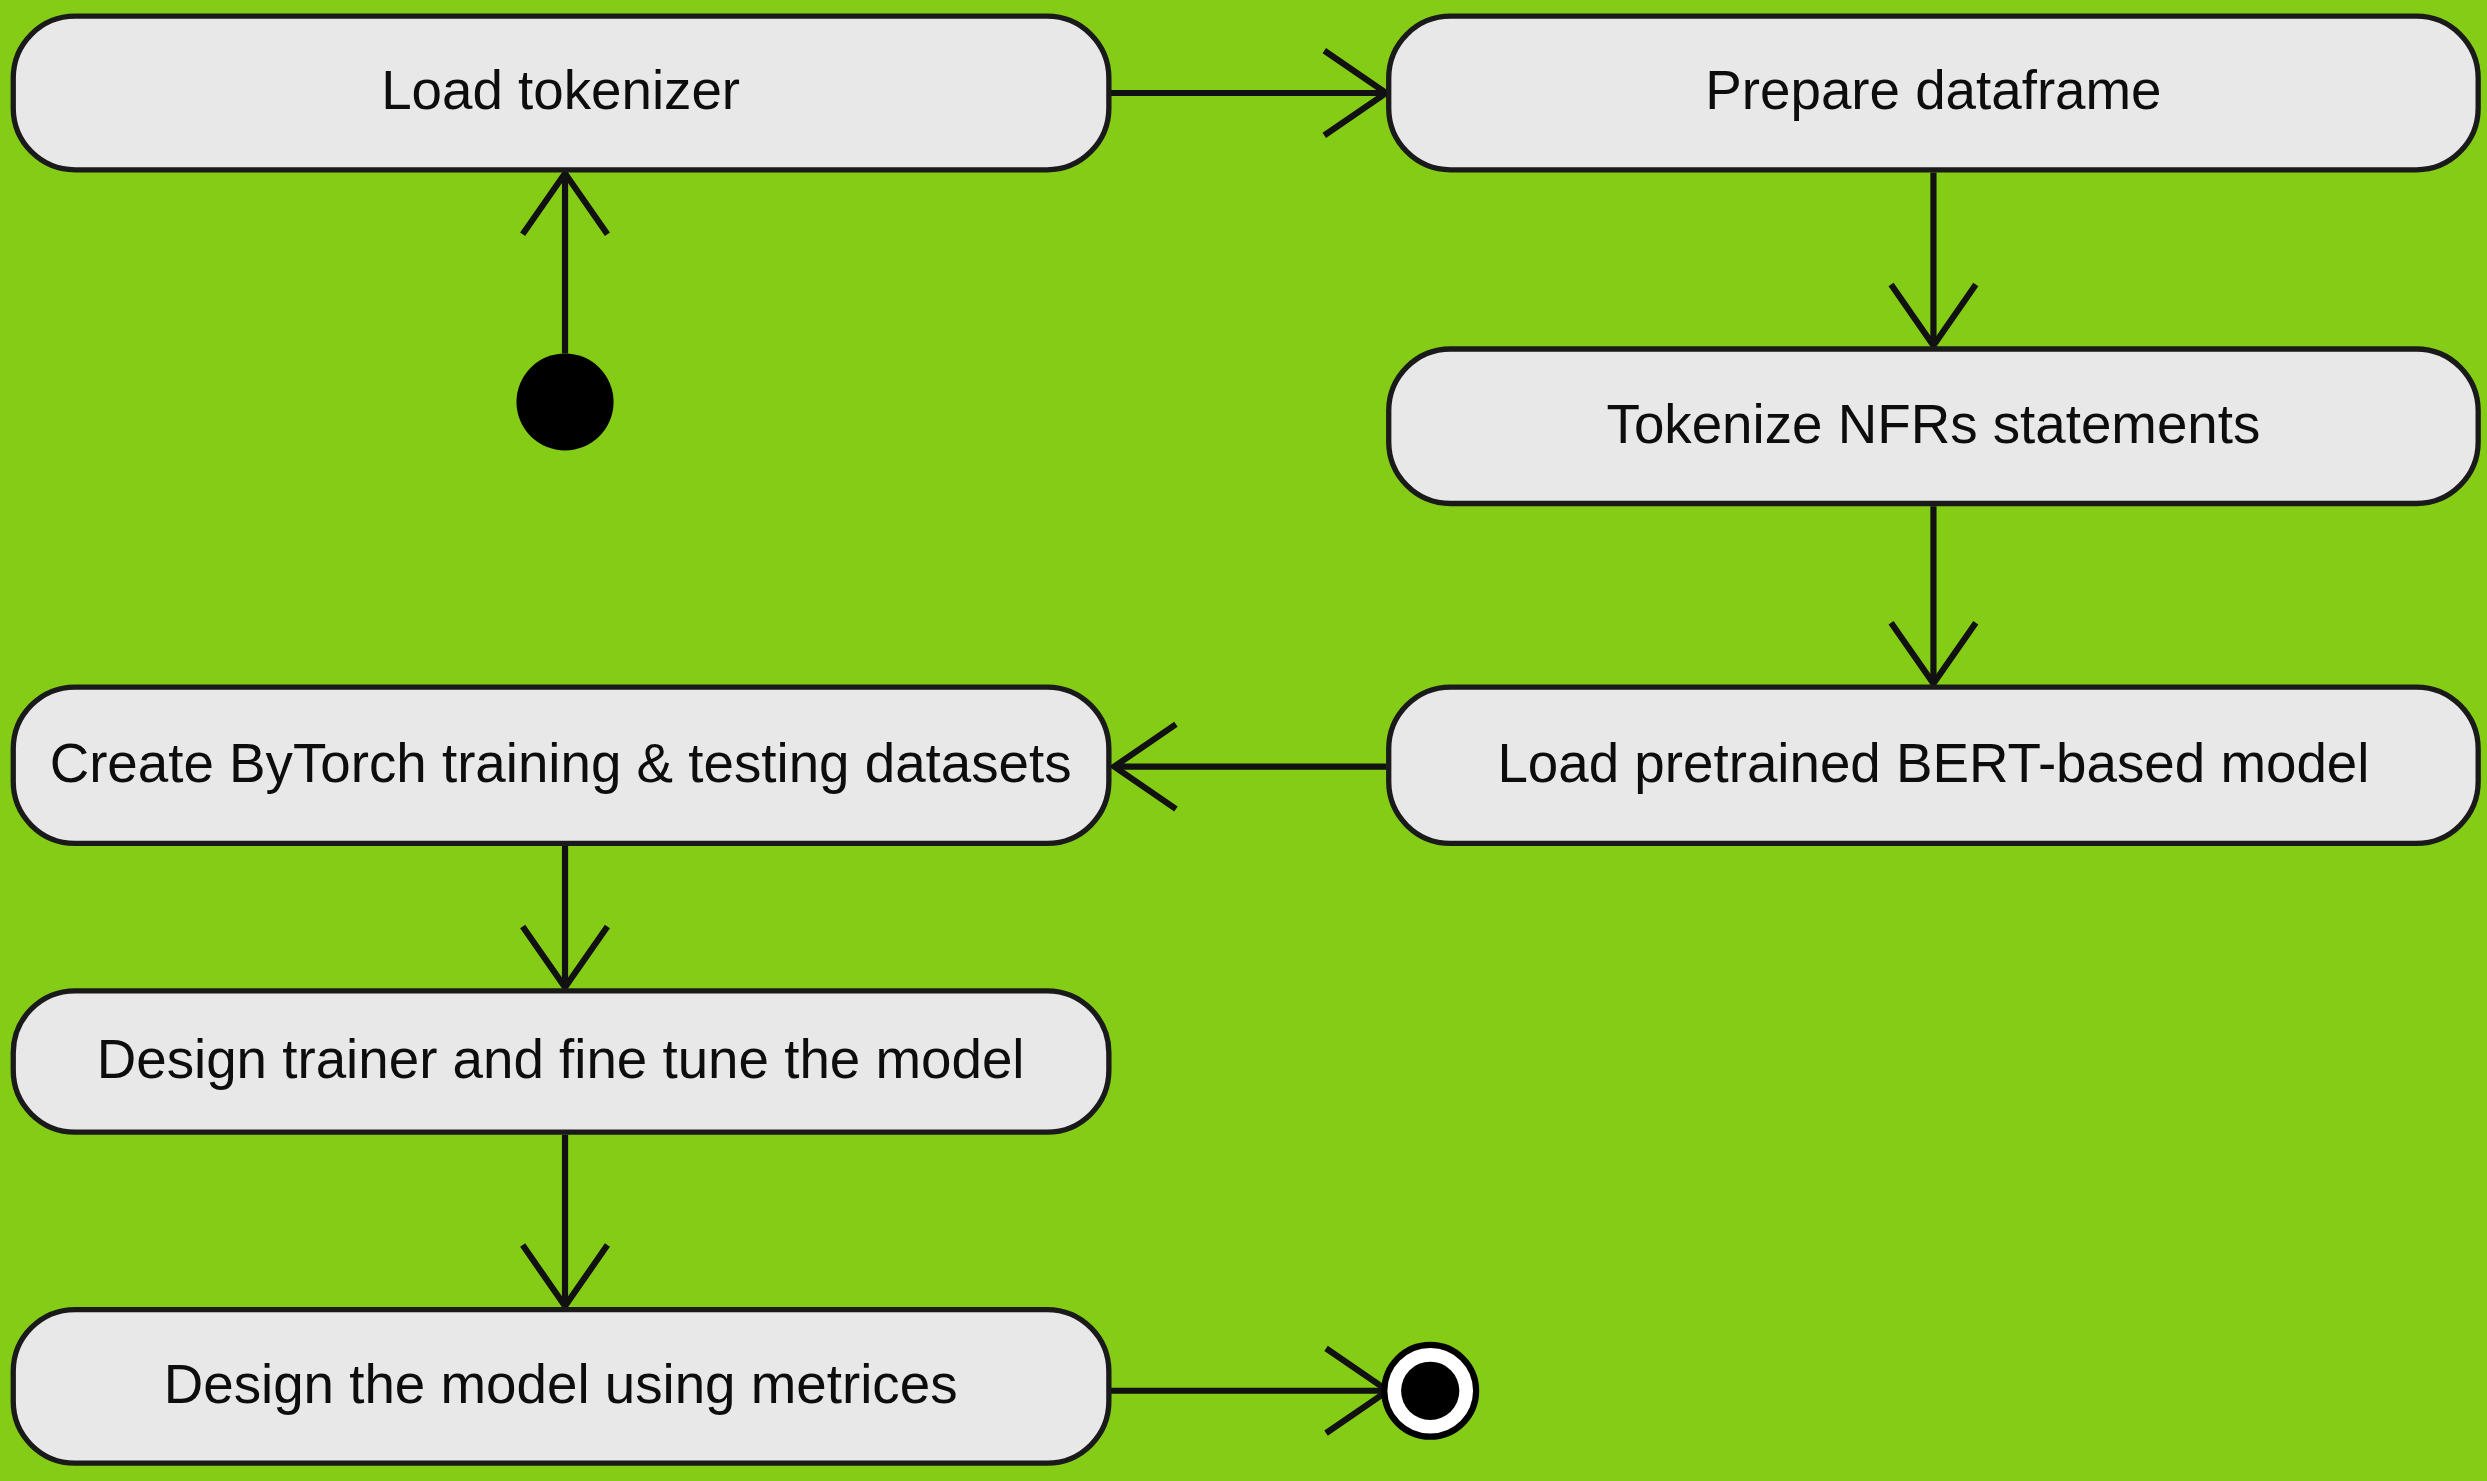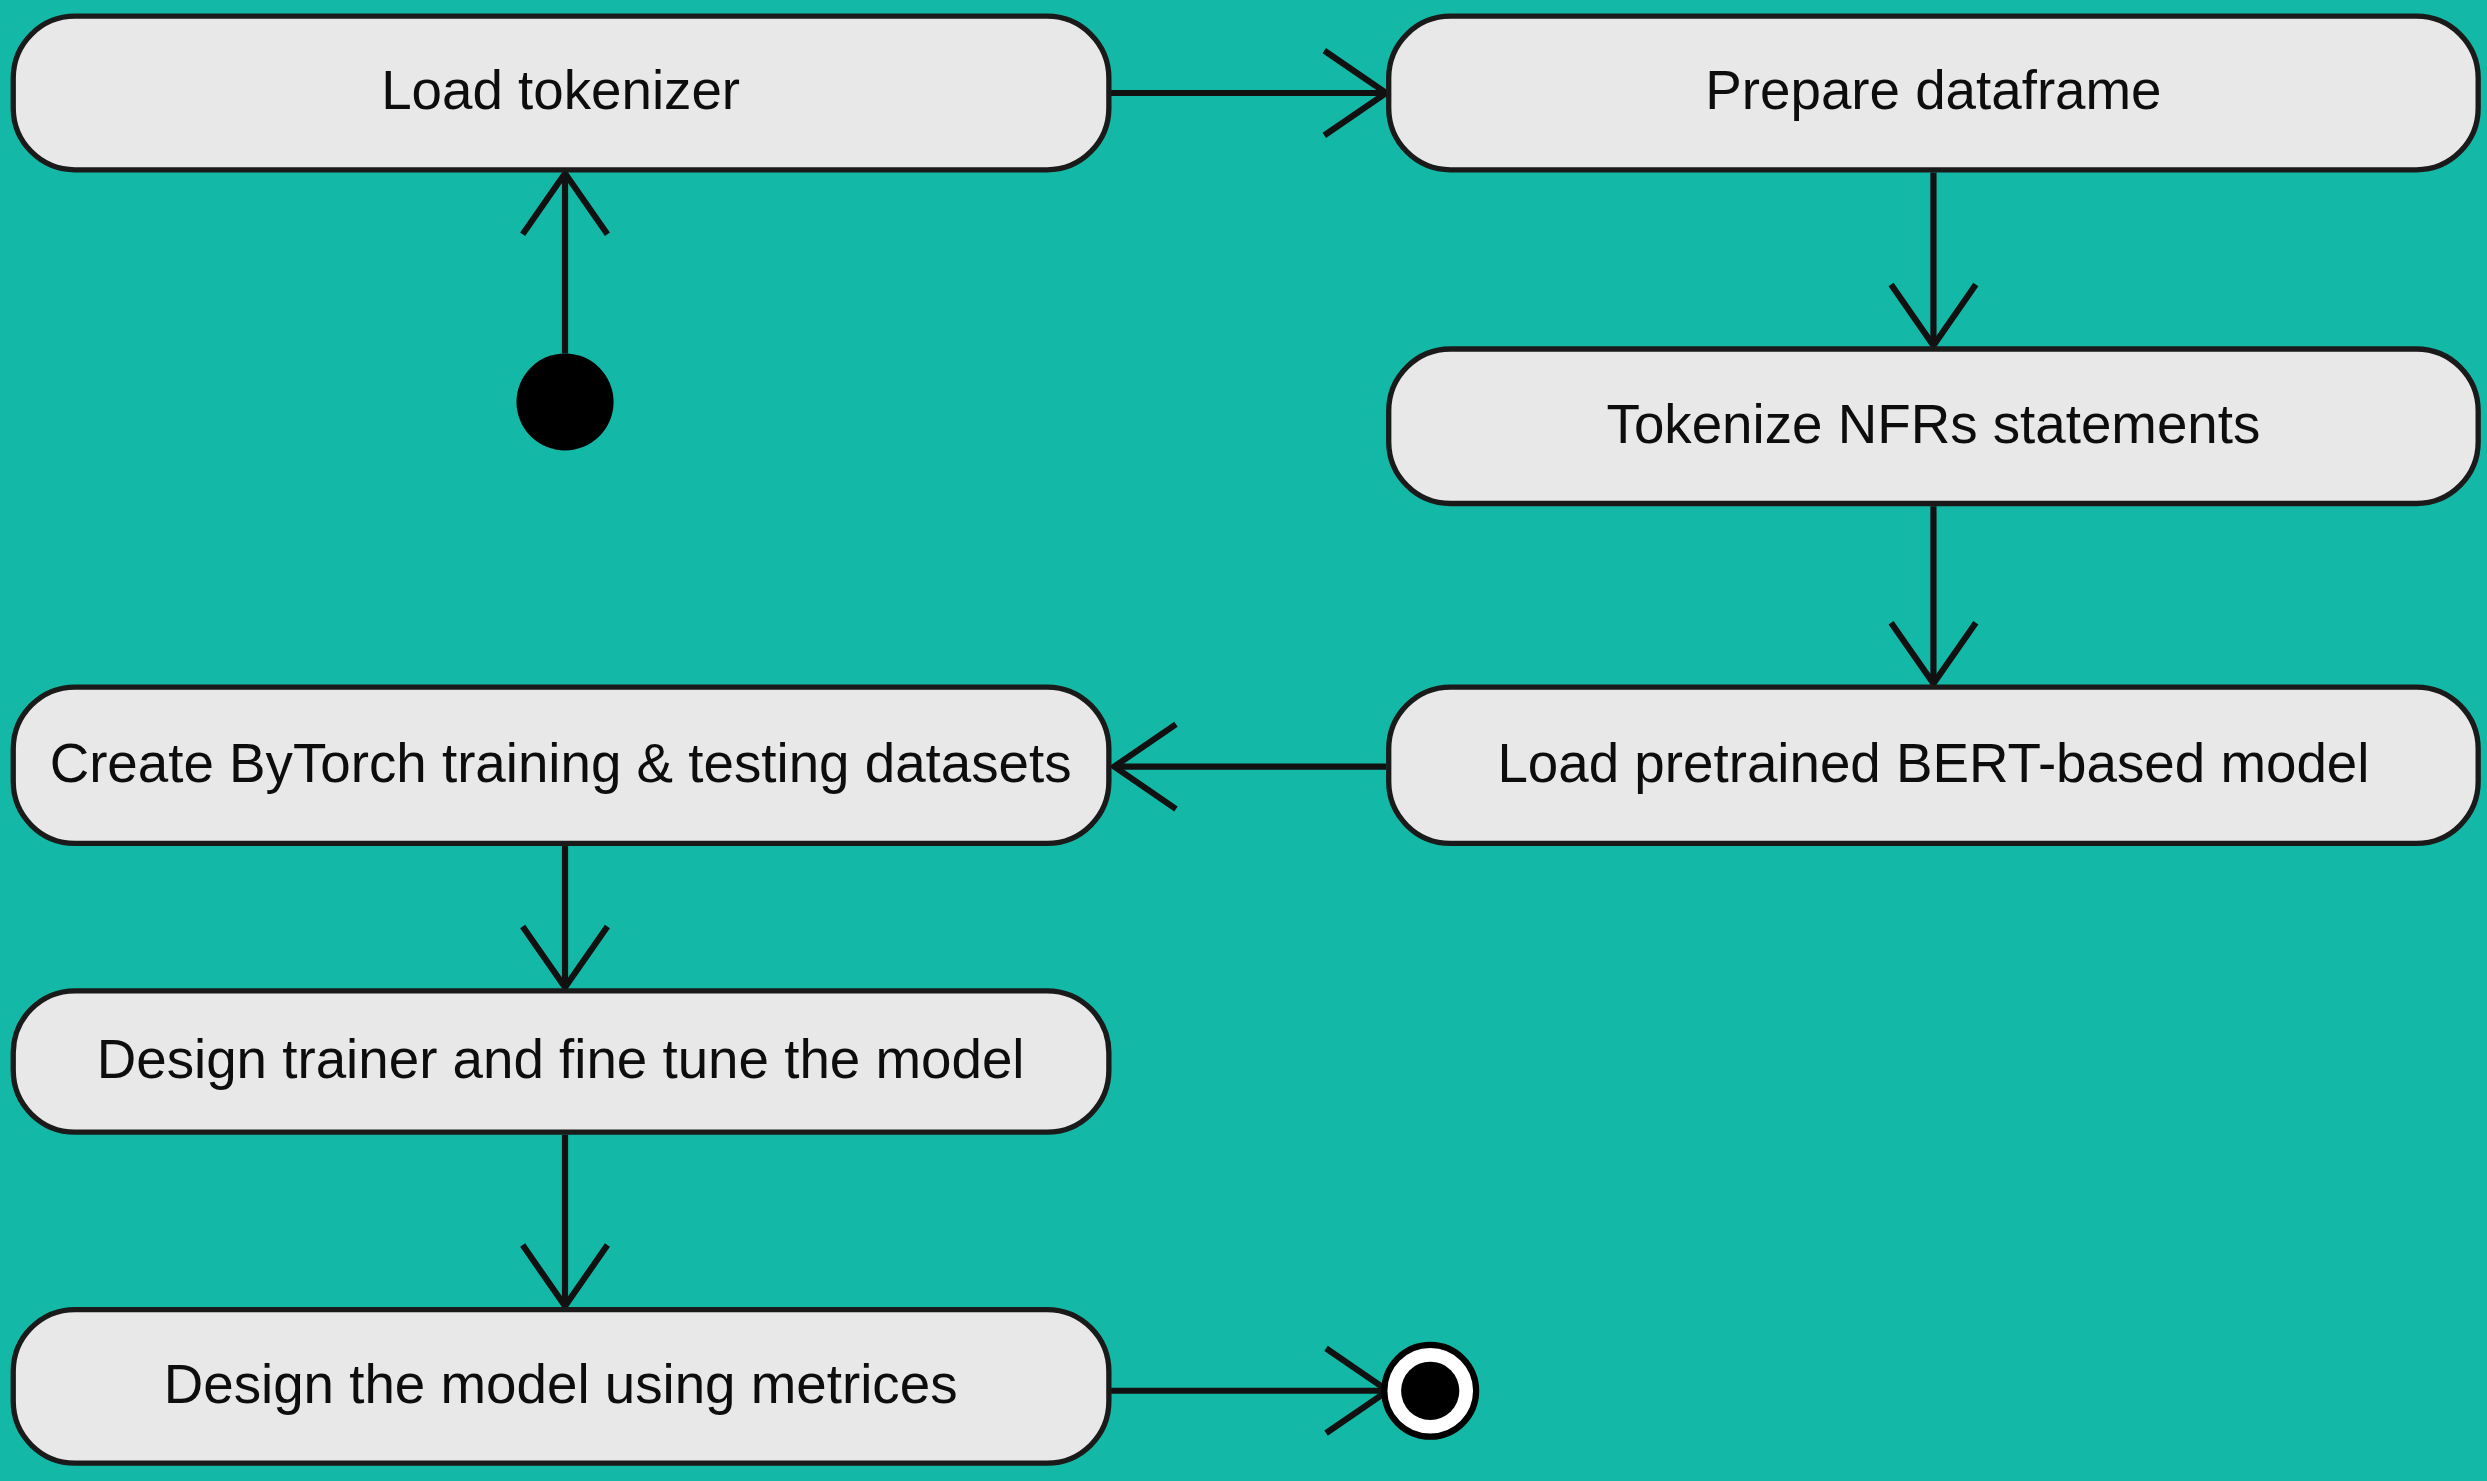--- a/index.html
+++ b/index.html
@@ -8,21 +8,21 @@
     padding: 0;
     background: #ffffff;
   }
   body {
     font-family: "Liberation Sans", sans-serif;
   }
   #diagram-root {
     position: relative;
     width: 2487px;
     height: 1482px;
-    background: #14b8a6;
+    background: #84cc16;
     overflow: hidden;
   }
   #diagram-svg {
     position: absolute;
     left: 0;
     top: 0;
     width: 2487px;
     height: 1482px;
     display: block;
   }

